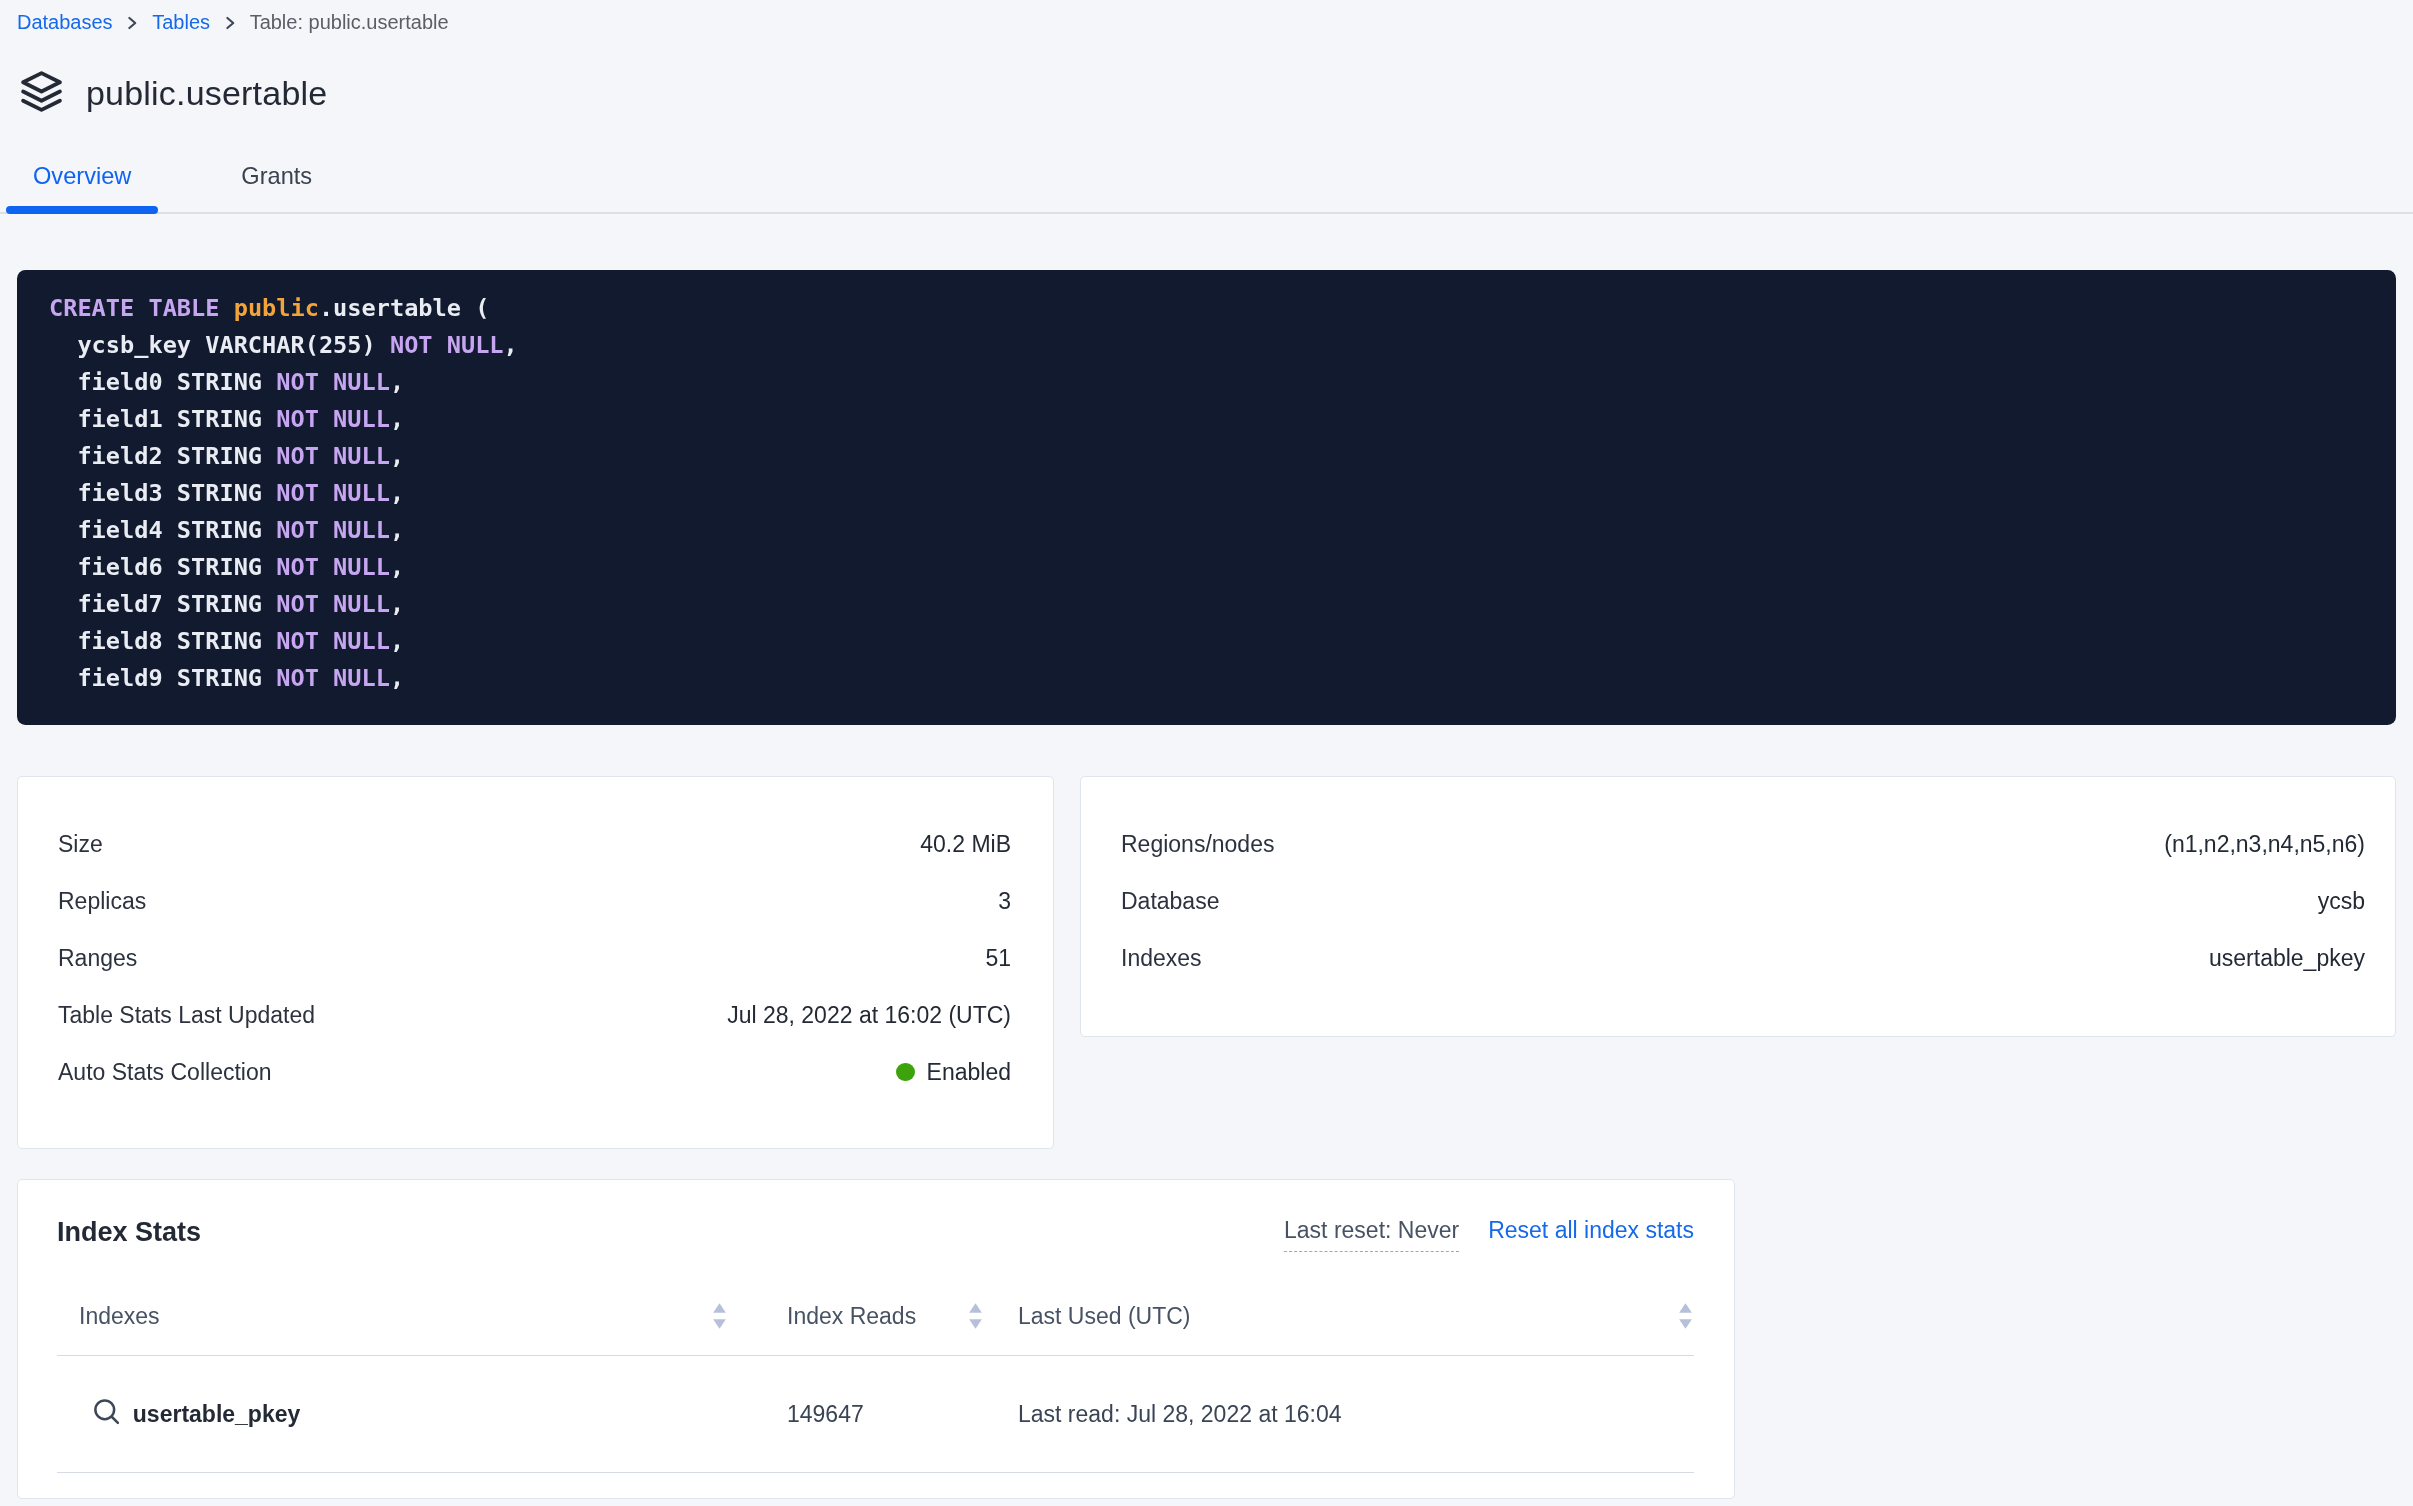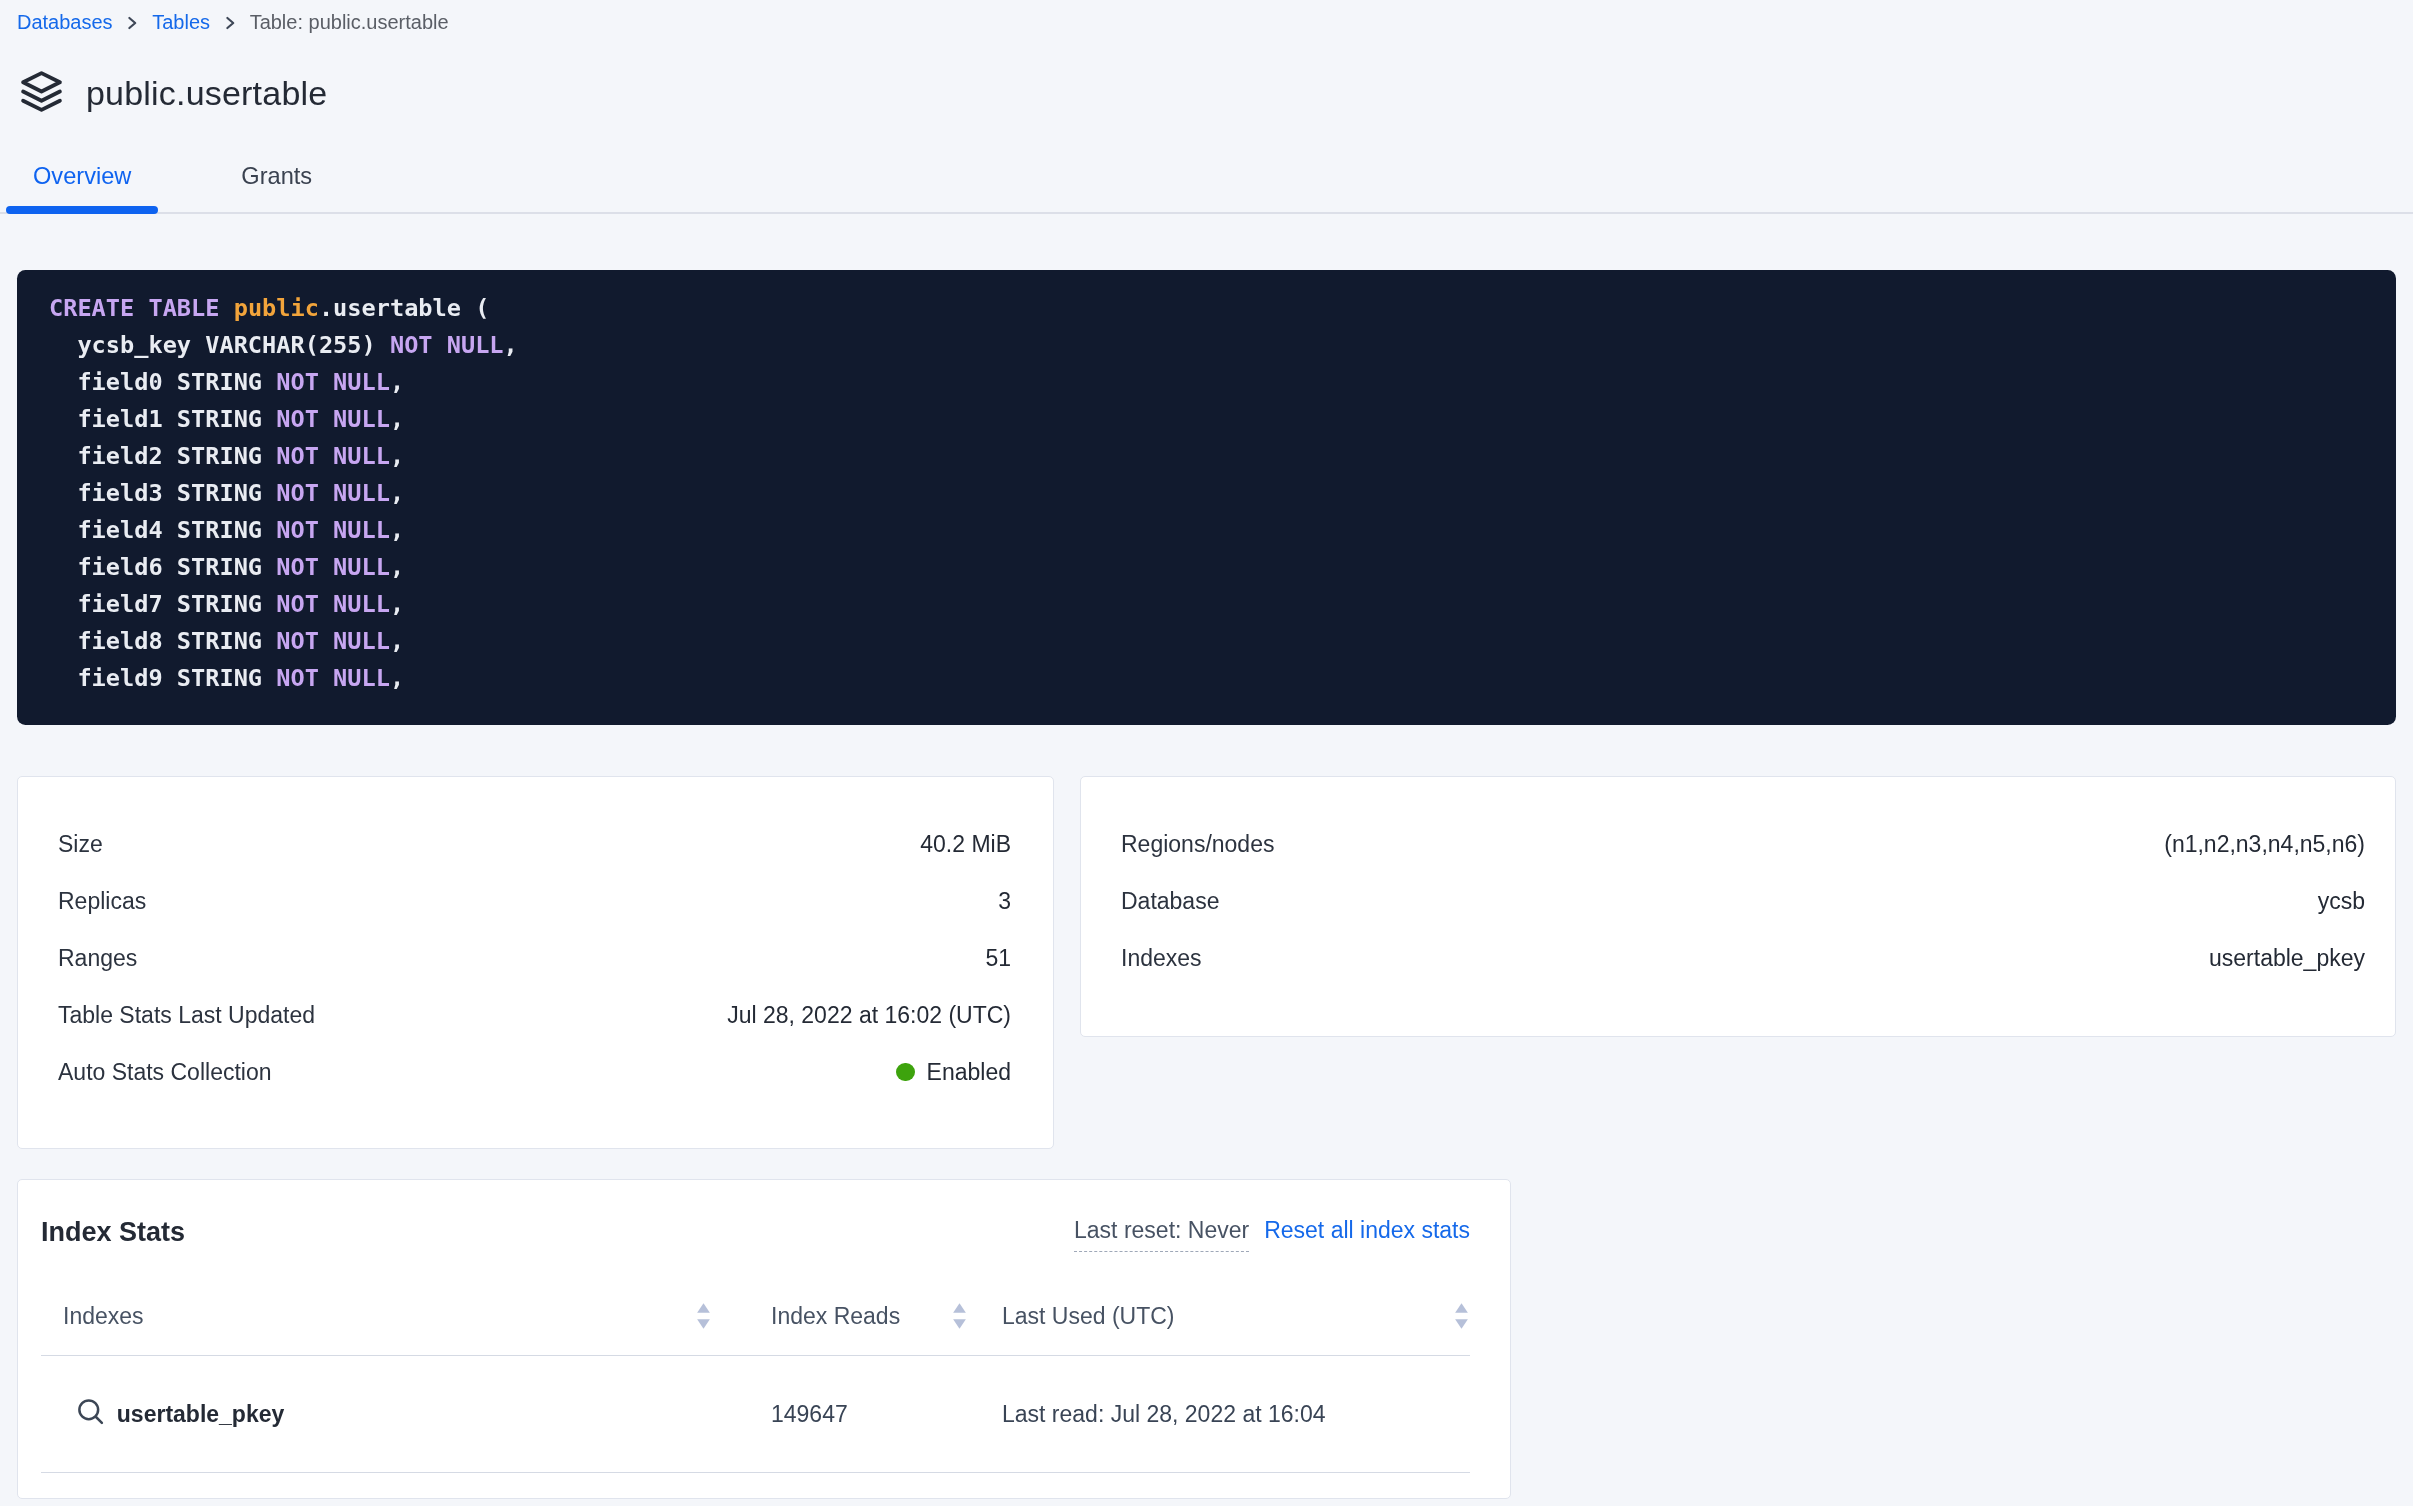--- a/index.html
+++ b/index.html
@@ -49,24 +49,24 @@
   .card { background:#fff; border:0.8px solid #E0E4ED; border-radius:5px; }
   .cards-row { margin-top:51px; display:flex; align-items:flex-start; gap:26px; }
   .stats-card { width:1037px; padding:39px 42px 47px 40px; }
   .details-card { flex:1; padding:39px 30px 49px 40px; }
   .crow { display:flex; justify-content:space-between; align-items:center; height:57px; font-size:23px; }
   .crow .lbl { color:#2C333F; }
   .crow .val { color:#242A35; display:flex; align-items:center; gap:11.8px; }
   .status-dot { width:18.6px; height:18.6px; border-radius:50%; background:var(--green,#3DA30D); display:inline-block; }
 
   
-  .index-card { margin-top:30px; width:1494px; padding:37px 40px 25px 23px; }
+  .index-card { margin-top:30px; width:1718px; padding:37px 40px 25px 39px; }
   .index-head { display:flex; justify-content:space-between; align-items:flex-start; }
   .index-head h2 { font-size:27px; font-weight:700; color:#242A35; }
-  .index-head .right { display:flex; align-items:flex-start; gap:15px; }
+  .index-head .right { display:flex; align-items:flex-start; gap:29px; }
   .last-reset { font-size:23px; color:#475263; border-bottom:1.7px dashed #9FA8B8; padding-bottom:7.6px; }
   .reset-link { font-size:23px; color:var(--link_blue,#1569EA); text-decoration:none; cursor:pointer; }
 
   .stats-table { margin-top:25px; }
   .t-grid { display:grid; grid-template-columns:683px 253px 1fr; align-items:center; }
   .t-header { height:78px; color:#475263; font-size:23px; }
   .t-cell { display:flex; align-items:center; }
   .c1h { padding-left:22px; }
   .c2 { padding-left:47px; }
   .c3 { padding-left:25px; }

